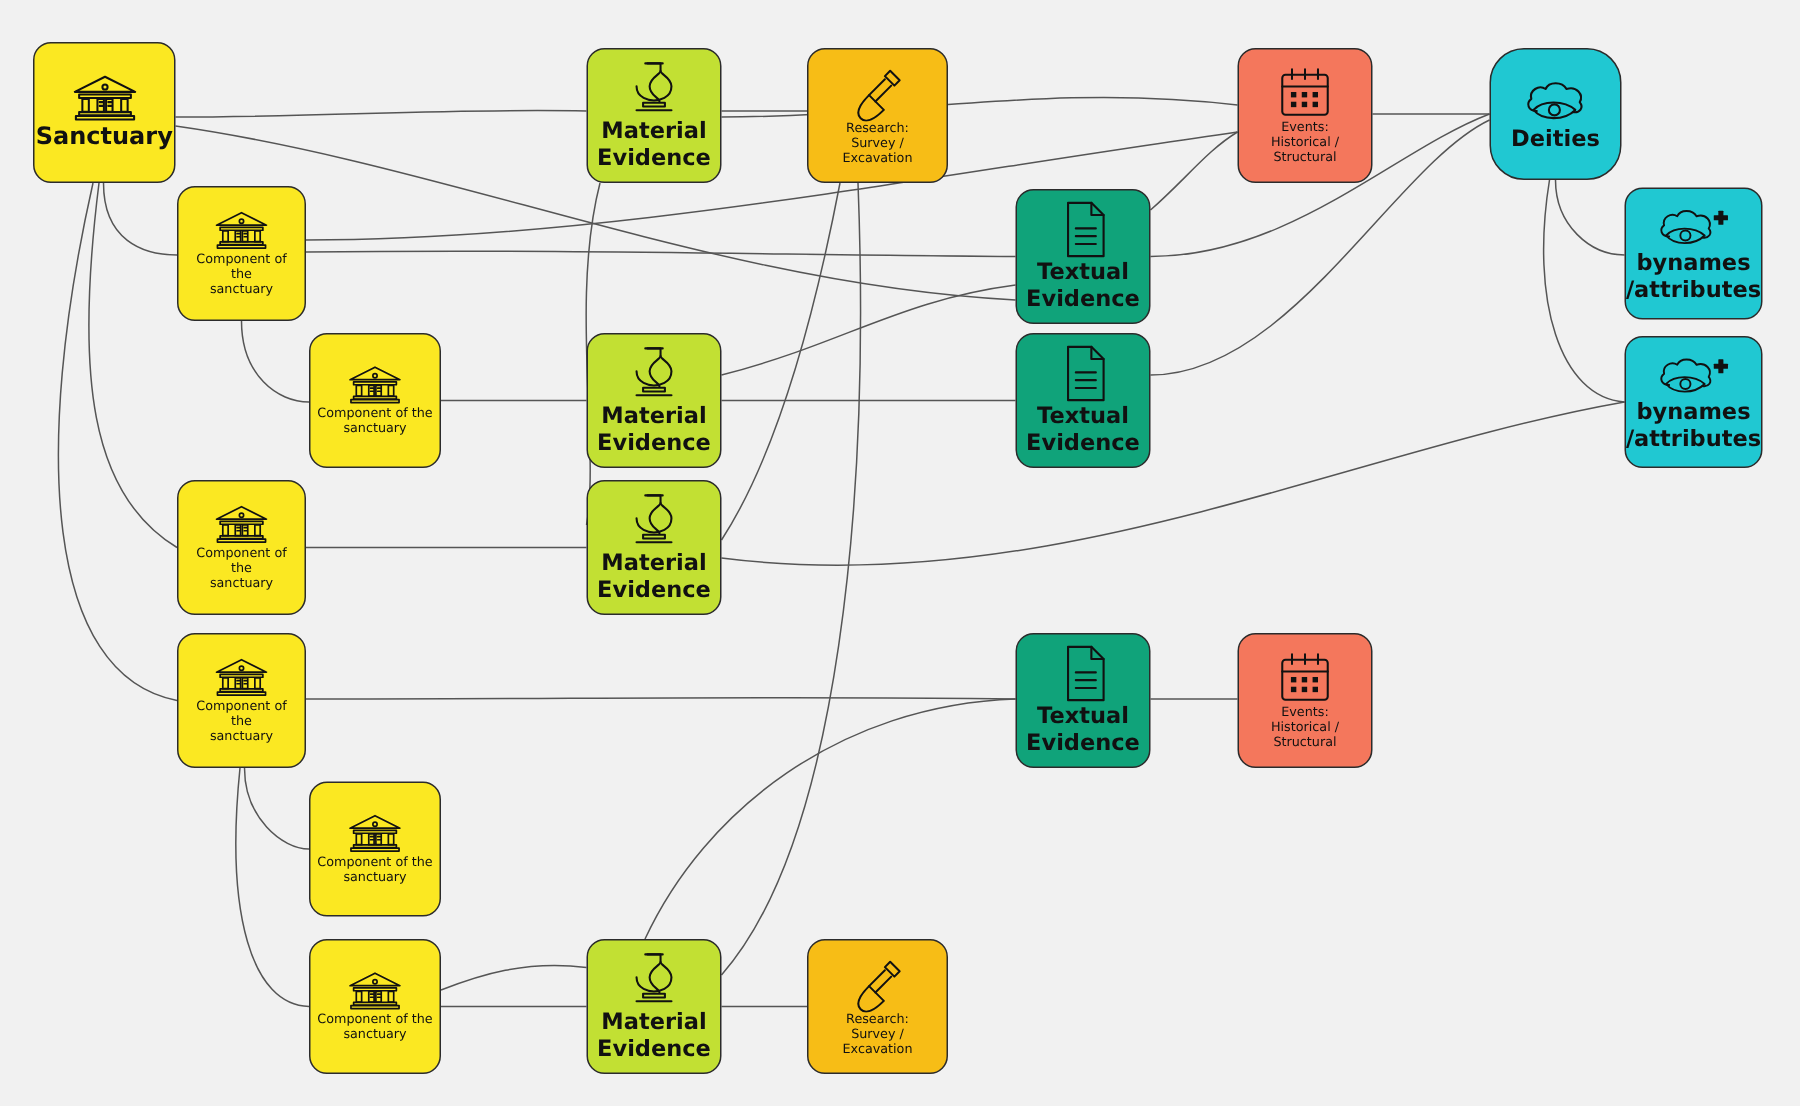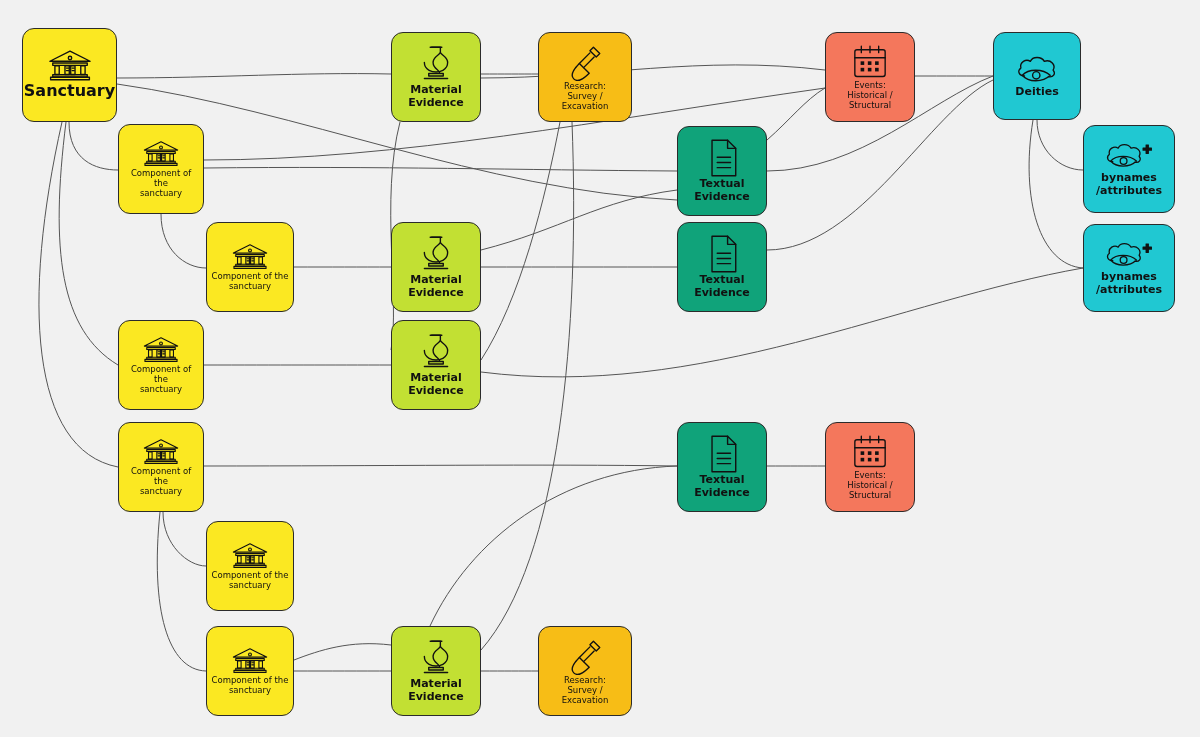--- a/index.html
+++ b/index.html
@@ -22,21 +22,21 @@
     align-items:center;
     justify-content:center;
     text-align:center;
     color:#111;
     line-height:1.18;
     overflow:hidden;
   }
   .node .ico{display:flex;align-items:center;justify-content:center;}
   .node .lbl{white-space:pre-line;padding:0 4px;}
   .lbl-lg{font-size:16px;font-weight:700;}
-  .lbl-md{font-size:11px;font-weight:700;}
+  .lbl-md{font-size:15px;font-weight:700;}
   .lbl-sm{font-size:8.5px;font-weight:400;}
   svg.gl{display:block;}
 </style>
 </head>
 <body>
 
 <div id="canvas">
   <svg id="edges" viewBox="0 0 1200 737">
       <path d="M 69,122 C 69,160 95,170 118,170" fill="none" stroke="#555555" stroke-width="1"></path>
       <path d="M 66,122 C 50,250 60,330 118,365" fill="none" stroke="#555555" stroke-width="1"></path>
@@ -376,21 +376,21 @@
           <rect x="23" y="33" width="5" height="5"></rect>
           <rect x="33" y="33" width="5" height="5"></rect>
         </g>
       </g>
         </svg>
       </div>
       <div class="lbl lbl-sm">Events:
 Historical /
 Structural</div>
     </div>
-    <div class="node" style="left: 993px; top: 32px; width: 88px; height: 88px; background: rgb(32, 200, 210);">
+    <div class="node" style="left: 993px; top: 32px; width: 88px; height: 88px; background: rgb(32, 200, 210); border-radius: 23px;">
       <div class="ico">
         <svg class="gl" width="44" height="32.8" viewBox="0 0 60 44">
       <g fill="none" stroke="#111" stroke-width="1.9" stroke-linecap="round" stroke-linejoin="round">
         <path d="M13 31 C5 31 3 24 8 20 C6 12 15 7 21 11 C24 4 36 4 40 11 C49 8 56 16 52 23 C56 28 52 33 46 32"></path>
         <path d="M10 30 C18 21 38 21 48 30 C38 40 18 40 10 30 Z"></path>
         <circle cx="29" cy="30" r="5"></circle>
       </g>
         </svg>
       </div>
       <div class="lbl lbl-md">Deities</div>

